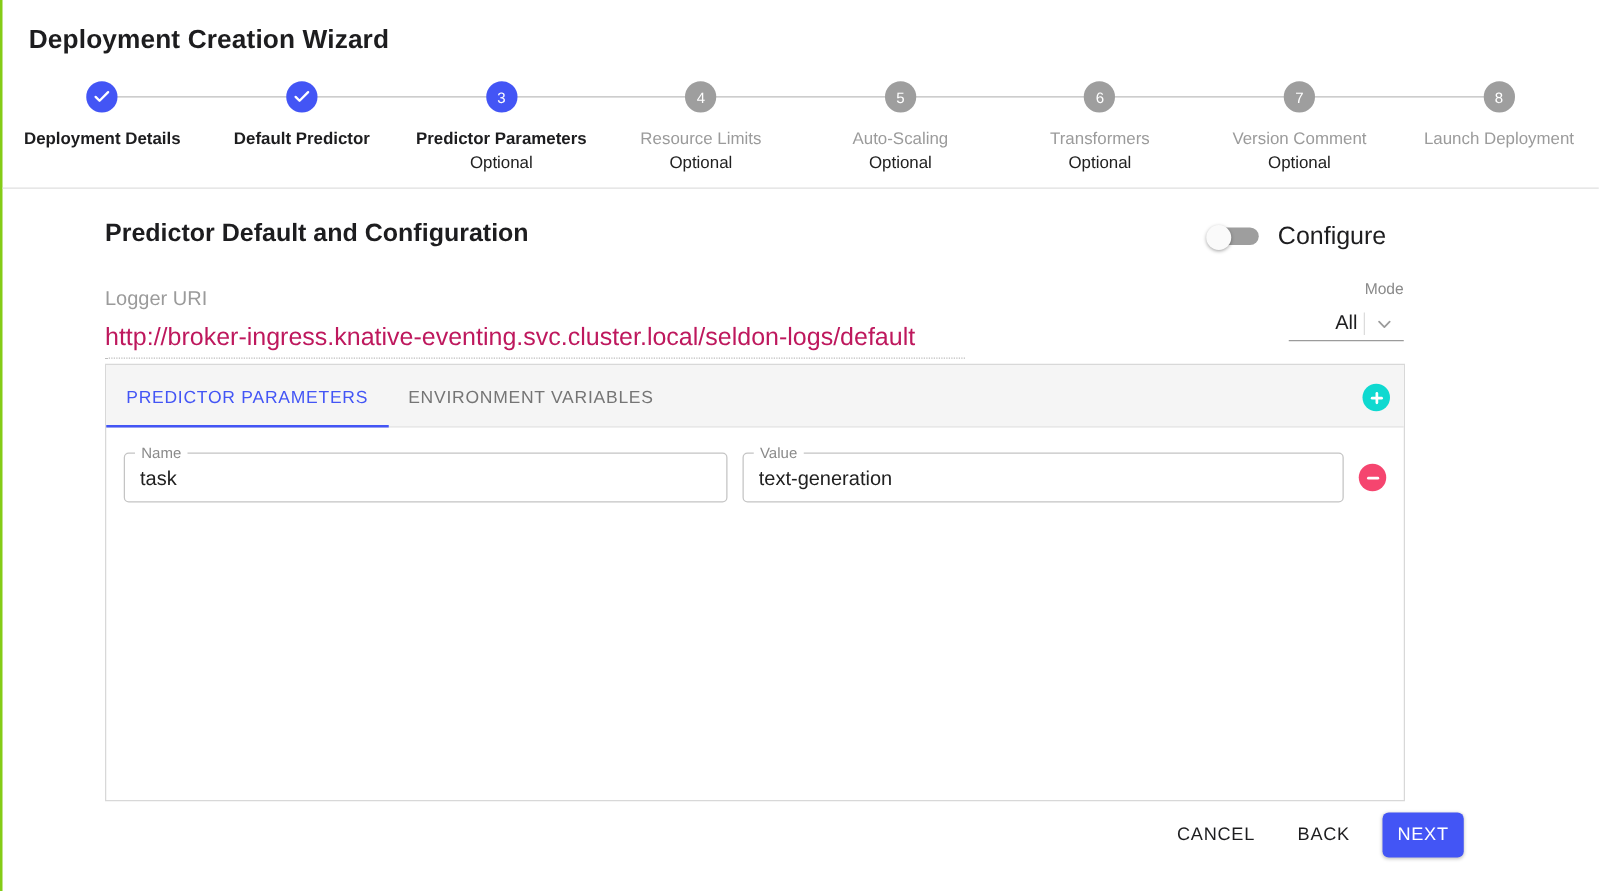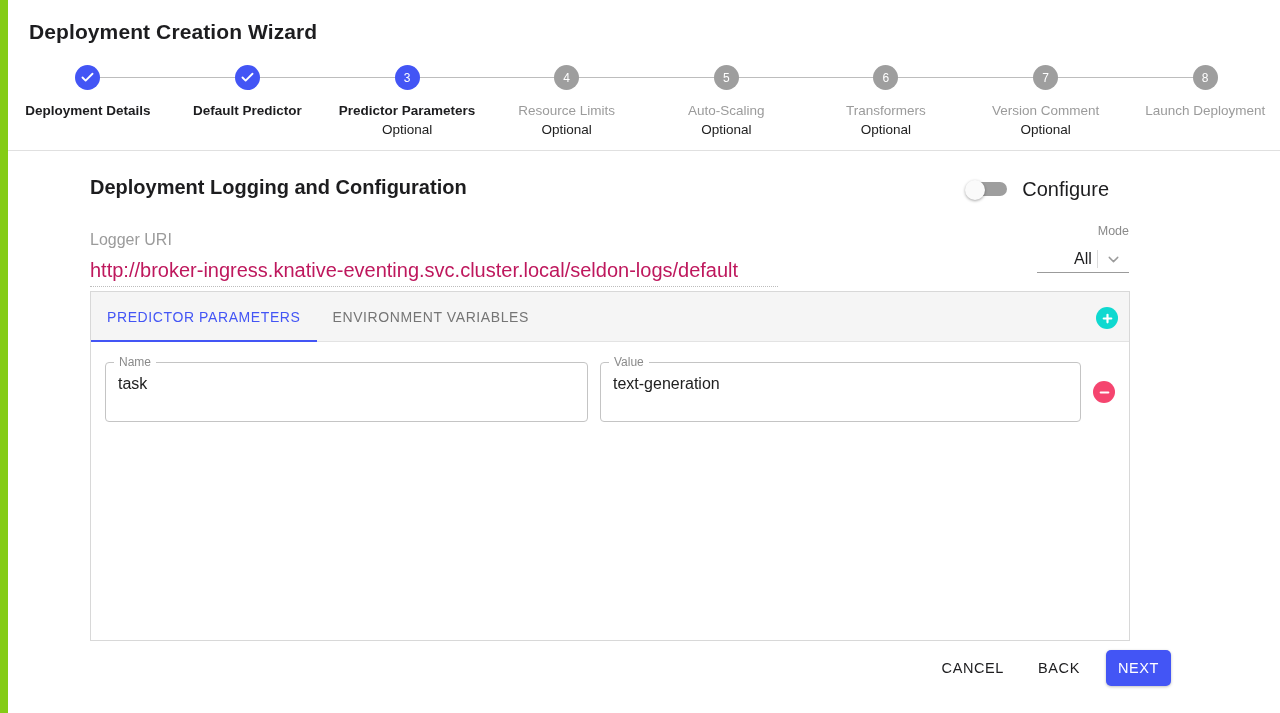--- a/index.html
+++ b/index.html
@@ -10,21 +10,21 @@
     background: #ffffff;
     font-family: "Liberation Sans", sans-serif;
     overflow: hidden;
   }
 
   #app {
     position: relative;
     width: 1280px;
     height: 713px;
     background: #ffffff;
-    border-left: 8px solid #84cc16;
+    border-left: 2px solid #84cc16;
   }
 
   
   .wizard-title {
     position: absolute;
     left: 21px;
     top: 20px;
     font-size: 21px;
     font-weight: bold;
     color: #1d1d1f;
@@ -288,21 +288,21 @@
   }
 
   .param-row {
     display: flex;
     align-items: center;
     gap: 12px;
   }
 
   .tf {
     position: relative;
-    height: 60px;
+    height: 40px;
   }
   .tf.name  { width: 490px; }
   .tf.value { width: 488px; }
 
   .tf-box {
     position: absolute;
     inset: 0;
     border: 1px solid #c4c4c4;
     border-radius: 4px;
   }
@@ -444,21 +444,21 @@
     <div class="step">
 
       <div class="step-circle">8</div>
       <div class="step-label">Launch Deployment</div>
     </div>
 
   </div>
 
   <div class="header-divider"></div>
 
-  <div class="section-title">Deployment Logging and Configuration</div>
+  <div class="section-title">Predictor Default and Configuration</div>
 
   <div class="configure-row">
     <div class="switch">
       <div class="switch-track"></div>
       <div class="switch-knob"></div>
     </div>
     <div class="configure-label">Configure</div>
   </div>
 
   <div class="logger-field">

